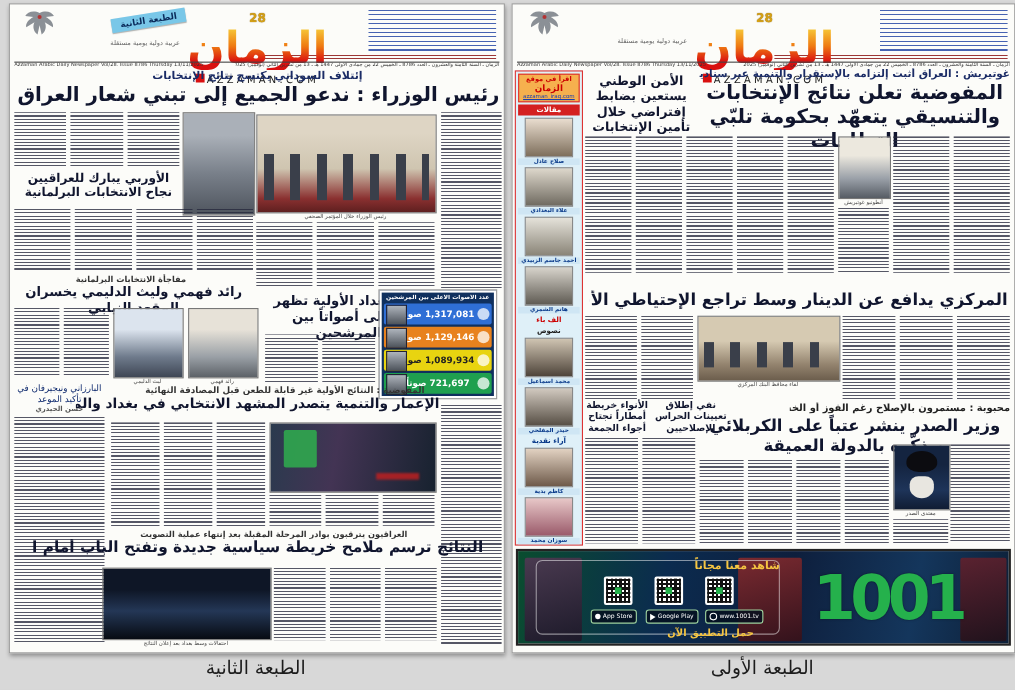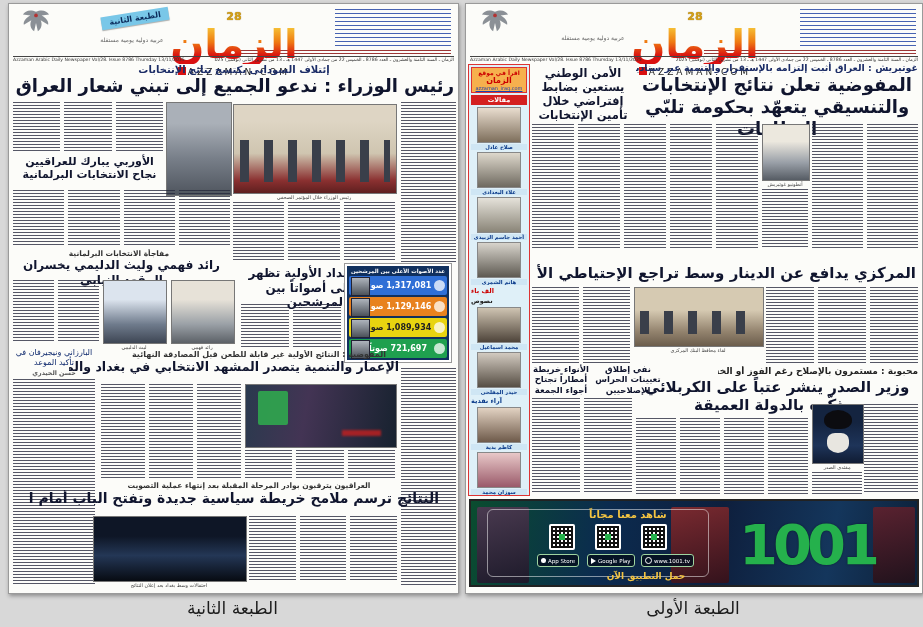--- a/index.html
+++ b/index.html
@@ -70,26 +70,26 @@
   .p1{background:linear-gradient(180deg,#e9ddcf,#7e6f5c)}
   .p2{background:linear-gradient(180deg,#ded8cc,#6f6a60)}
   .p3{background:linear-gradient(180deg,#e5e2da,#8a8populate578)}
   .p3{background:linear-gradient(180deg,#e5e2da,#8a8578)}
   .p4{background:linear-gradient(180deg,#d8d4cc,#5e5a52)}
   .p5{background:linear-gradient(180deg,#cfc4b2,#4e443a)}
   .p6{background:linear-gradient(180deg,#d2cac0,#564e44)}
   .p7{background:linear-gradient(180deg,#e2d2c2,#6e5a4a)}
   .p8{background:linear-gradient(180deg,#e8c8c8,#9a5a6a)}
   .sb-name{font-size:5.3px;font-weight:bold;color:#0a3a8a;background:#cfe6f4;margin-top:1px;white-space:nowrap;overflow:hidden}
-  .sb-label{font-size:6.5px;font-weight:900;text-align:left;margin:2px 0}
+  .sb-label{font-size:6.5px;font-weight:900;text-align:center;margin:2px 0}
   .lab-red{color:#c00}.lab-dark{color:#222}.lab-blue{color:#0a3a8a}
   
   .ad{background:linear-gradient(100deg,#0a4d2f 0%,#0b2b4f 30%,#0e1f3d 55%,#14365c 80%,#0d2038);border:2px solid #222;box-sizing:border-box}
   .ad-frame{position:absolute;left:16px;top:8px;width:220px;height:66px;border:1px solid rgba(255,255,255,.5);border-radius:6px}
-  .ad-head{color:#f5c542;font-weight:bold;font-size:10px;text-align:left;white-space:nowrap}
+  .ad-head{color:#f5c542;font-weight:bold;font-size:10px;text-align:right;white-space:nowrap}
   .ad-cta{color:#f5c542;font-weight:bold;font-size:9px;text-align:center;white-space:nowrap}
   .brand{color:#25b14c;font-weight:900;font-size:56px;letter-spacing:-5px;line-height:1;text-shadow:0 0 2px rgba(0,0,0,.5)}
   .qr{position:absolute;width:26px;height:26px;background:#fff;padding:2px;box-sizing:border-box;border-radius:2px}
   .qr>div{width:100%;height:100%;position:relative;
     background-image:repeating-linear-gradient(0deg,#111 0 2px,transparent 2px 4px),
                      repeating-linear-gradient(90deg,#111 0 2px,transparent 2px 4px)}
   .qr>div::after{content:"";position:absolute;left:38%;top:38%;width:24%;height:24%;background:#25b14c}
   .badge{position:absolute;height:11px;display:flex;align-items:center;gap:2px;border:1px solid #9fd4a0;border-radius:3px;
          background:rgba(5,15,30,.85);color:#fff;font-size:5.5px;padding:0 3px;white-space:nowrap;direction:ltr}
   .ic-apple{width:5px;height:5px;background:#fff;border-radius:50% 50% 45% 45%}

